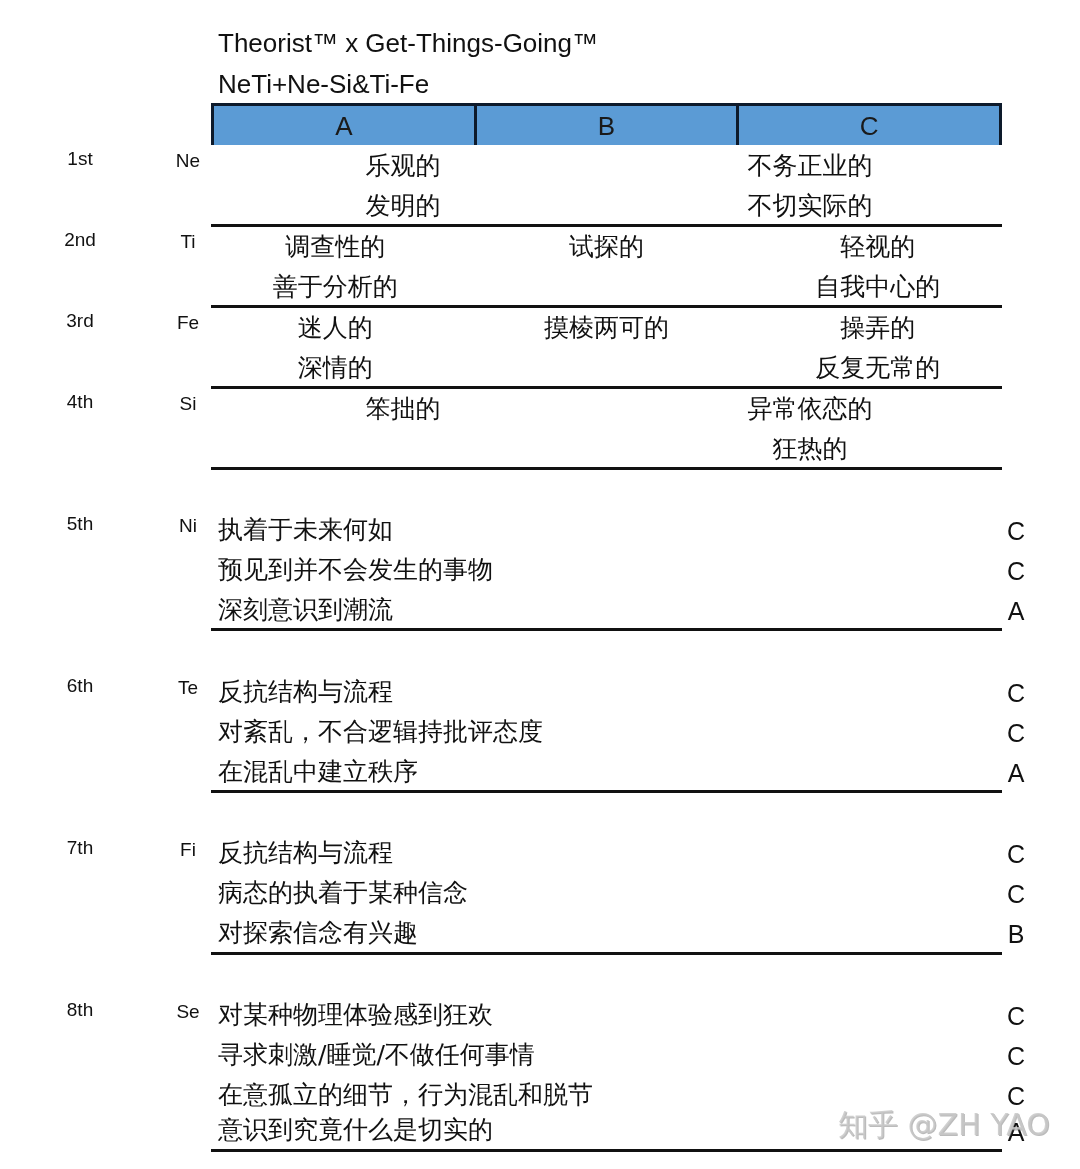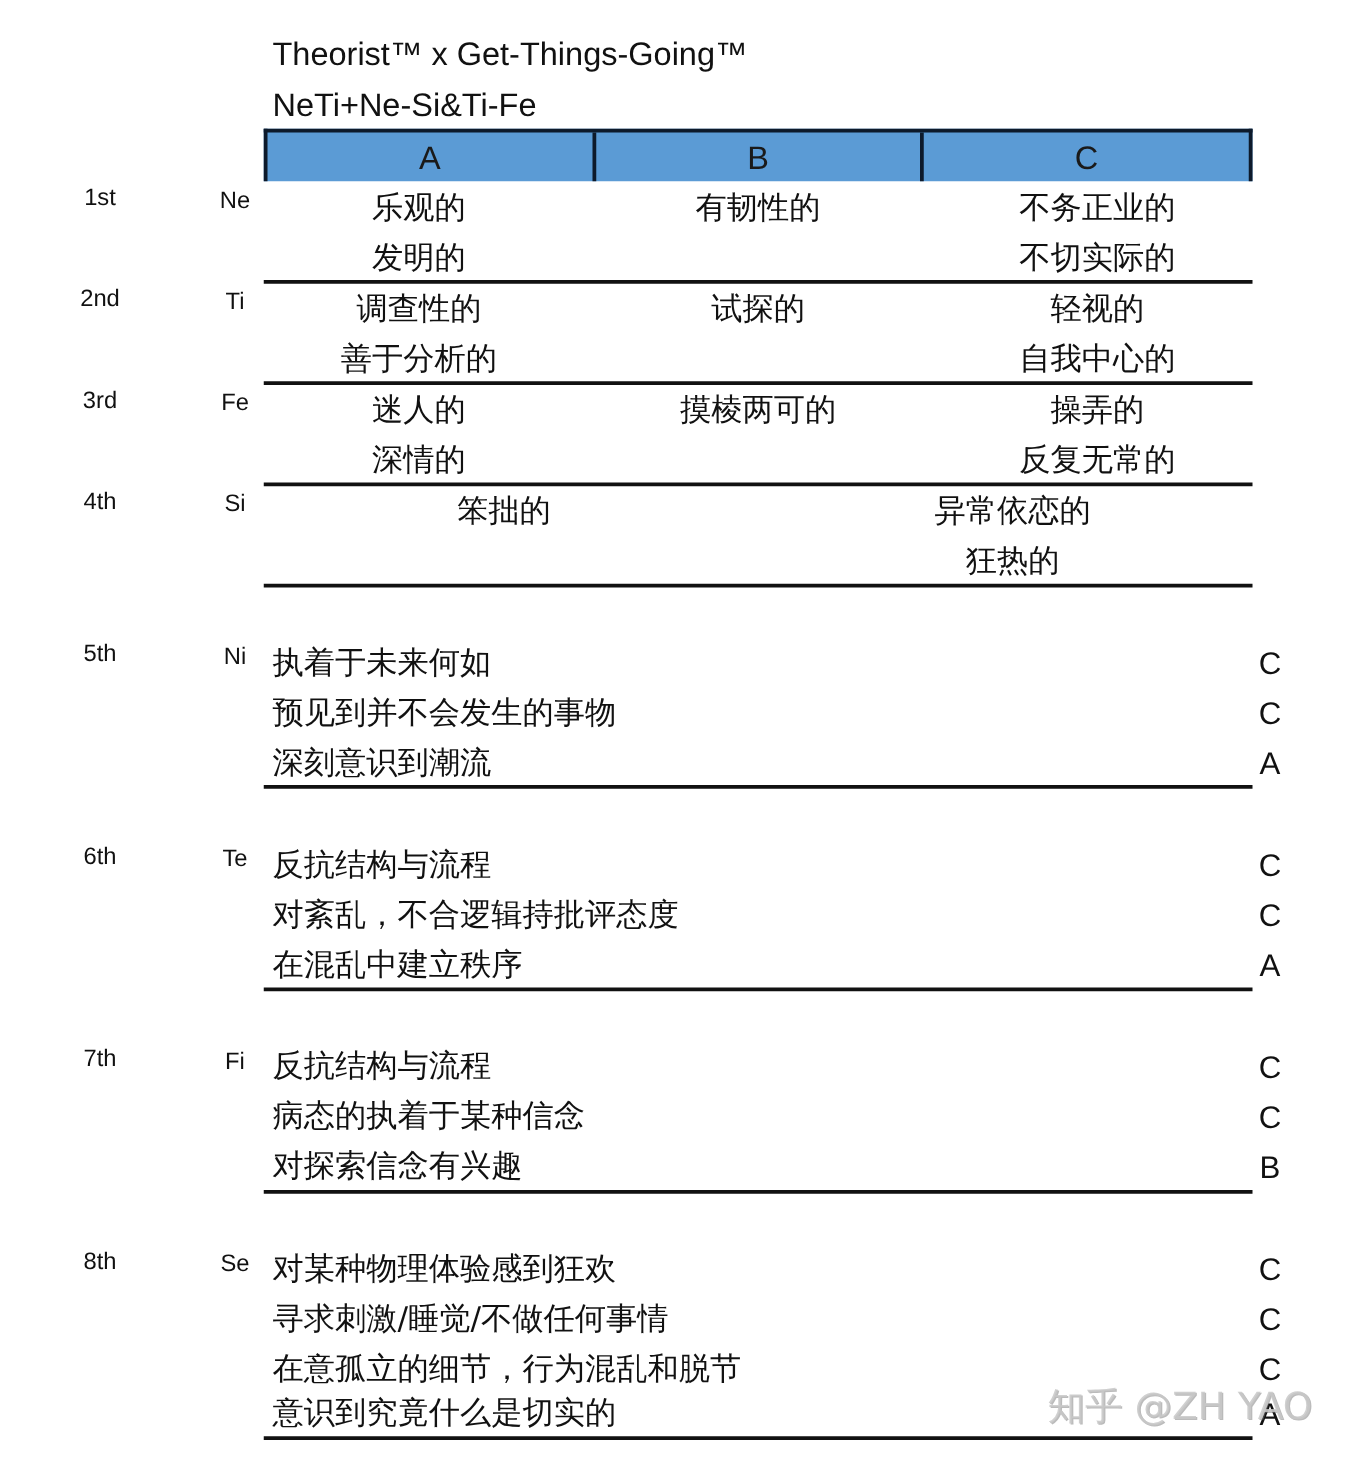--- a/index.html
+++ b/index.html
@@ -66,23 +66,20 @@
   <div class="hcell">B</div>
   <div class="hcell">C</div>
 </div>
 
 <div class="rank" style="top:148px">1st</div>
 <div class="func" style="top:150px">Ne</div>
 <div class="grid-row" style="top:146px">
   <div class="gcell">
     <div>乐观的</div>
     <div>发明的</div>
-  </div>
-  <div class="gcell">
-    <div>有韧性的</div>
   </div>
   <div class="gcell">
     <div>不务正业的</div>
     <div>不切实际的</div>
   </div>
 </div>
 
 <div class="rank" style="top:229px">2nd</div>
 <div class="func" style="top:231px">Ti</div>
 <div class="grid-row" style="top:227px">

